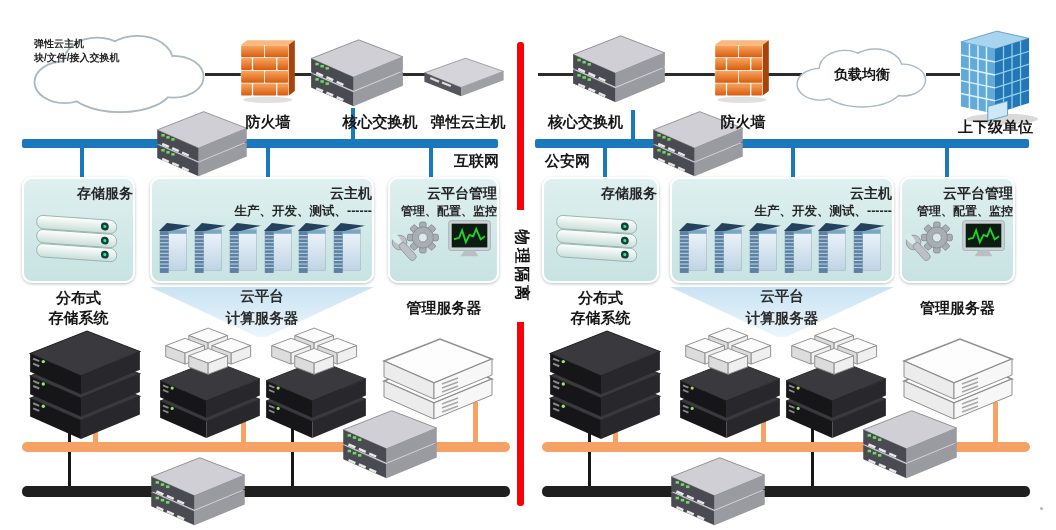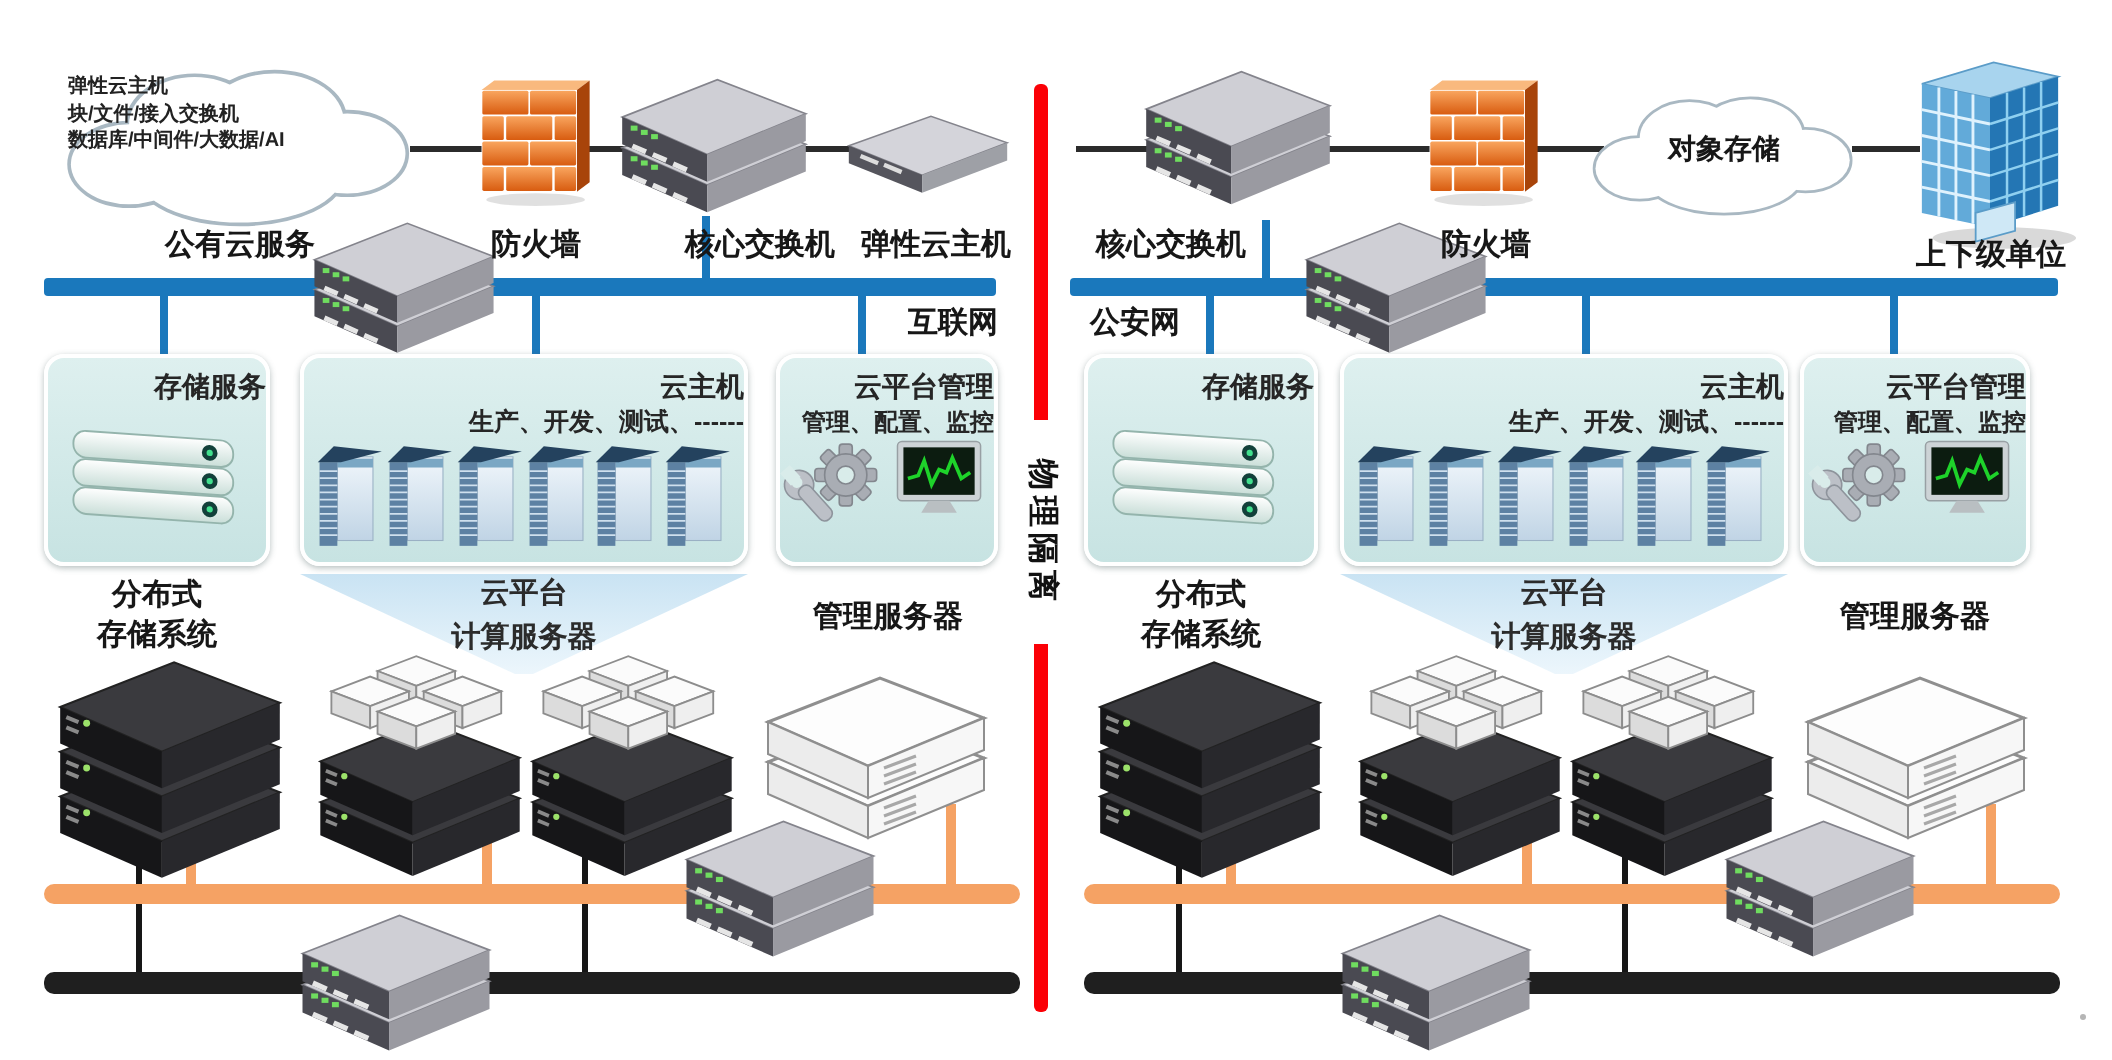--- a/index.html
+++ b/index.html
@@ -346,21 +346,20 @@
   <div class="funnel" style="left:670px;top:287px;width:224px;height:50px"></div>
   <div class="ftxt" style="left:670px;top:287px;width:224px">云平台</div>
   <div class="ftxt" style="left:670px;top:309px;width:224px">计算服务器</div>
 
   <svg class="icon" viewBox="0 0 210 110" style="left:24px;top:24px;width:192px;height:100px">
       <use href="#cloudshape"></use>
     </svg>
   <div class="cloudtext" style="left:34px;top:37px;width:172px">
     <div>弹性云主机</div>
     <div>块/文件/接入交换机</div>
-    <div>数据库/中间件/大数据/AI</div>
   </div>
   <svg class="icon" viewBox="0 0 78 84" style="left:236px;top:38px;width:62px;height:68px">
       <use href="#fw"></use>
     </svg>
   <svg class="icon" viewBox="0 0 120 82" style="left:306px;top:38px;width:102px;height:70px">
       <use href="#sw2"></use>
     </svg>
   <svg class="icon" viewBox="0 0 120 54" style="left:420px;top:58px;width:88px;height:40px">
       <use href="#sw1f"></use>
     </svg>
@@ -370,21 +369,21 @@
 
   <svg class="icon" viewBox="0 0 120 82" style="left:568px;top:34px;width:102px;height:70px">
       <use href="#sw2"></use>
     </svg>
   <svg class="icon" viewBox="0 0 78 84" style="left:710px;top:38px;width:62px;height:68px">
       <use href="#fw"></use>
     </svg>
   <svg class="icon" viewBox="0 0 210 110" style="left:788px;top:40px;width:148px;height:76px">
       <use href="#cloudshape"></use>
     </svg>
-  <div class="lbl" style="left:788px;top:66px;width:148px;font-size:14px">对象存储</div>
+  <div class="lbl" style="left:788px;top:66px;width:148px;font-size:14px">负载均衡</div>
   <svg class="icon" viewBox="0 0 104 116" style="left:948px;top:24px;width:94px;height:104px">
       <use href="#bldg"></use>
     </svg>
   <svg class="icon" viewBox="0 0 120 82" style="left:648px;top:110px;width:100px;height:68px">
       <use href="#sw2"></use>
     </svg>
 
   <svg class="icon" viewBox="0 0 120 110" style="left:24px;top:329px;width:122px;height:112px">
       <use href="#bk3"></use>
     </svg>
@@ -416,21 +415,20 @@
   <svg class="icon" viewBox="0 0 120 84" style="left:898px;top:337px;width:120px;height:84px">
       <use href="#wh2"></use>
     </svg>
   <svg class="icon" viewBox="0 0 120 82" style="left:858px;top:409px;width:104px;height:71px">
       <use href="#sw2"></use>
     </svg>
   <svg class="icon" viewBox="0 0 120 82" style="left:666px;top:456px;width:104px;height:71px">
       <use href="#sw2"></use>
     </svg>
 
-  <div class="lbl" style="left:60px;top:113px;width:120px">公有云服务</div>
   <div class="lbl" style="left:237px;top:113px;width:62px">防火墙</div>
   <div class="lbl" style="left:330px;top:113px;width:100px">核心交换机</div>
   <div class="lbl" style="left:424px;top:113px;width:88px">弹性云主机</div>
   <div class="lbl" style="left:449px;top:152px;width:55px">互联网</div>
   <div class="lbl" style="left:538px;top:113px;width:95px">核心交换机</div>
   <div class="lbl" style="left:712px;top:113px;width:62px">防火墙</div>
   <div class="lbl" style="left:948px;top:118px;width:95px">上下级单位</div>
   <div class="lbl" style="left:540px;top:152px;width:55px">公安网</div>
 
   <div class="lbl2" style="left:22px;top:288px;width:113px">

